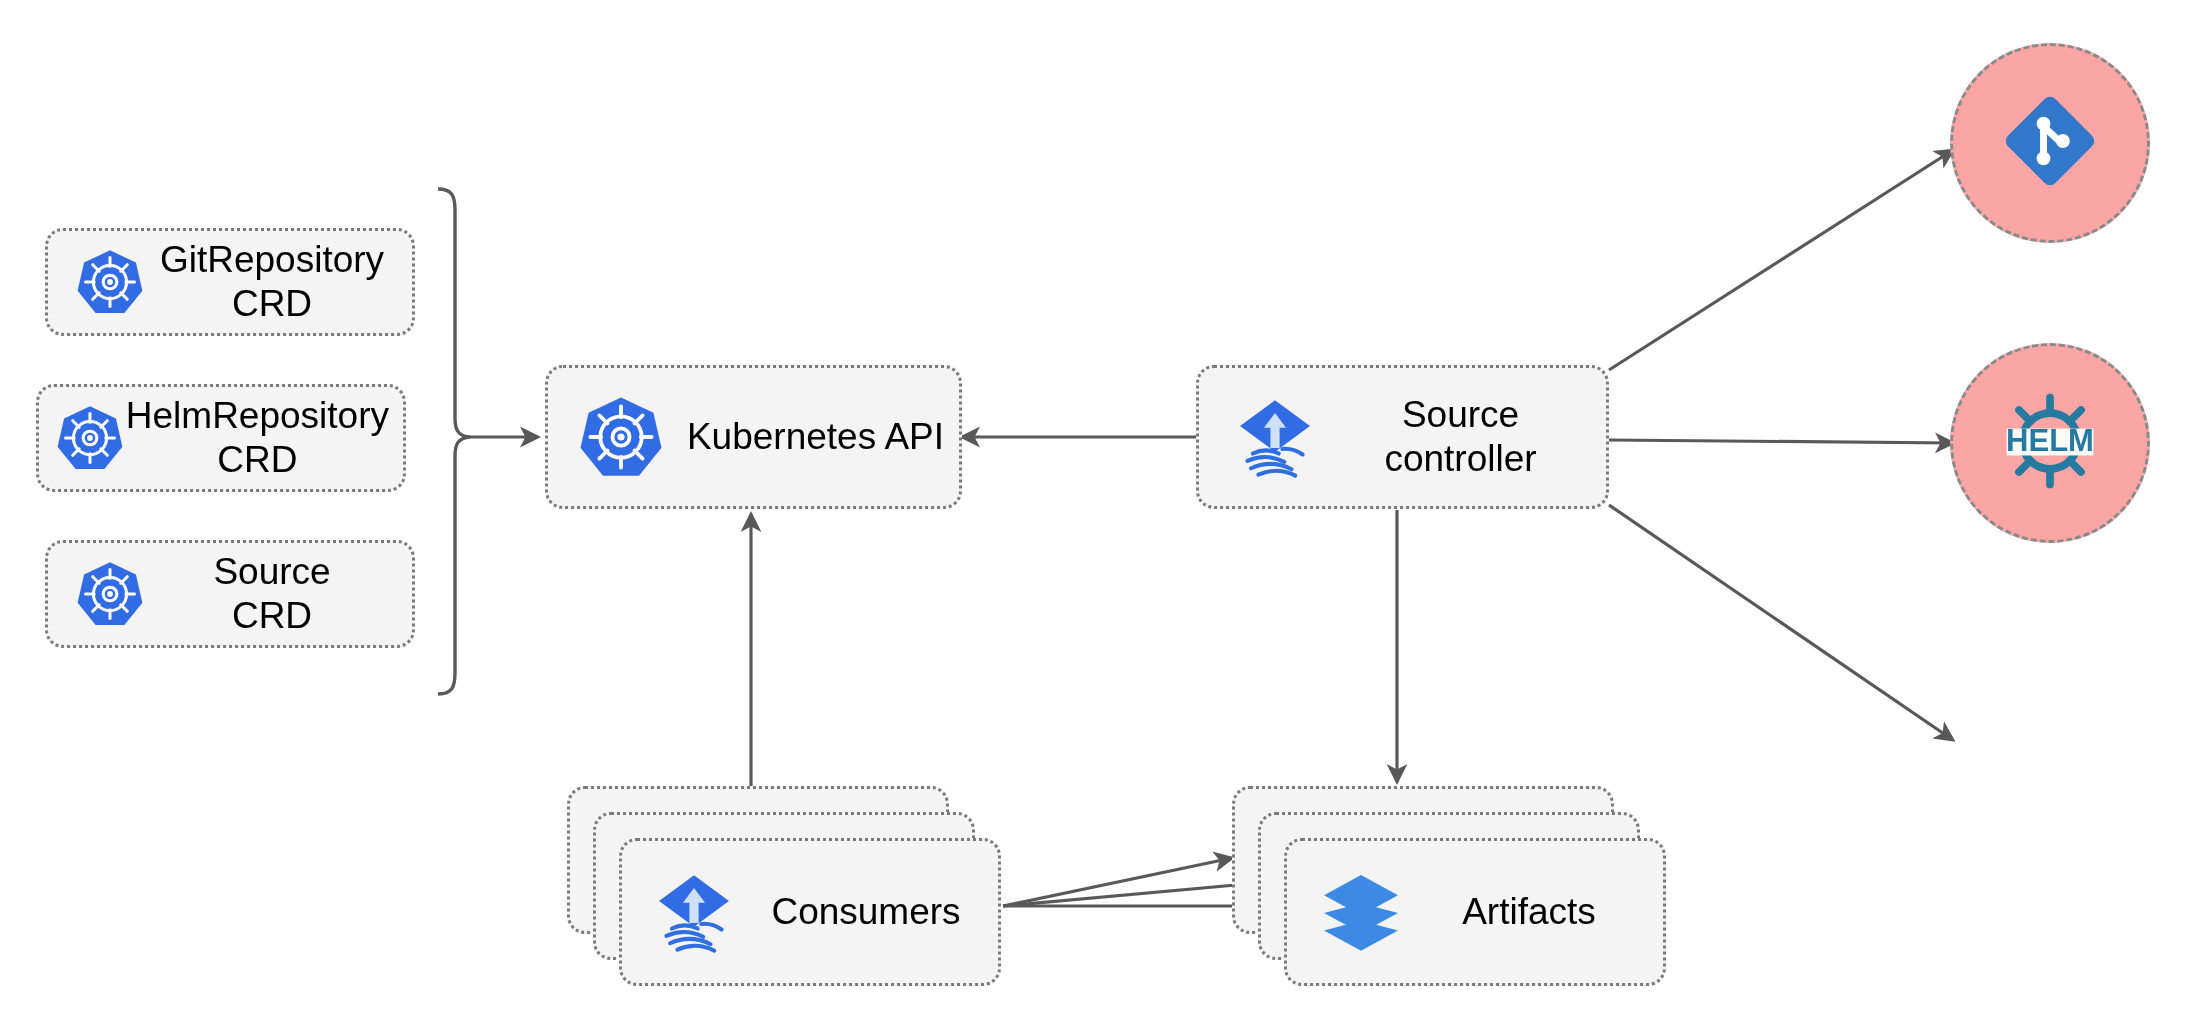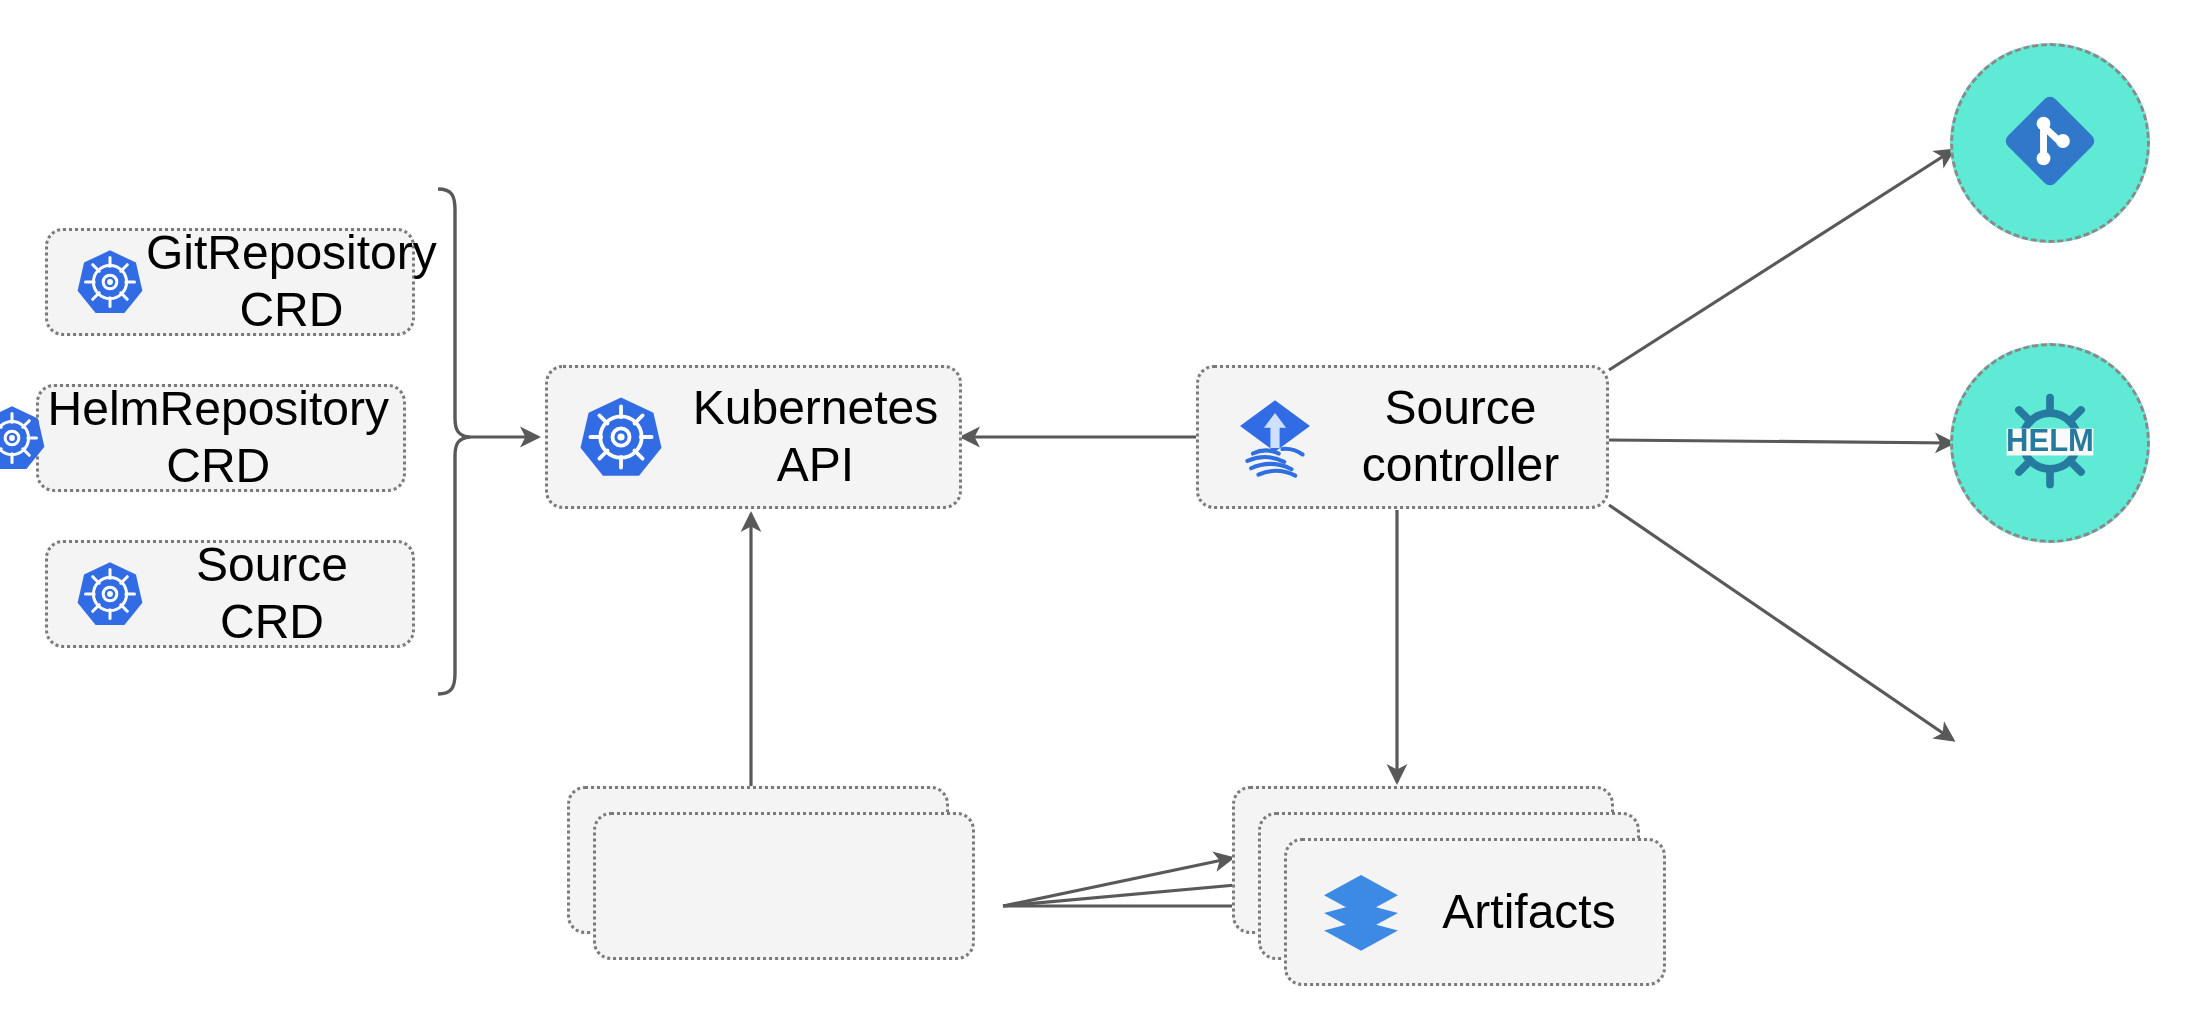--- a/index.html
+++ b/index.html
@@ -24,21 +24,21 @@
     border: 3px dotted #7a7a7a;
     border-radius: 18px;
     box-sizing: border-box;
     display: flex;
     align-items: center;
   }
   .node.stack-back {
     background: #f4f4f4;
   }
   .node-label {
-    font-size: 48px;
+    font-size: 37px;
     color: #000000;
     line-height: 1.18;
     text-align: center;
     white-space: pre-line;
   }
   .crd-box {
     padding-left: 26px;
   }
   .crd-box .node-label {
     flex: 1;
@@ -48,21 +48,21 @@
   .icon-slot {
     flex: 0 0 auto;
     display: flex;
     align-items: center;
     justify-content: center;
   }
   
   .circle-node {
     position: absolute;
     border-radius: 50%;
-    background: #5eead4;
+    background: #fca5a5;
     border: 3px dashed #8a8a8a;
     box-sizing: border-box;
     display: flex;
     align-items: center;
     justify-content: center;
   }
   svg.layer {
     position: absolute;
     left: 0;
     top: 0;
@@ -225,20 +225,36 @@
           <line x1="35" y1="65" x2="26" y2="74"></line>
         </g>
         <circle cx="50" cy="50" r="4" fill="#ffffff"></circle>
       </svg>
     </span>
     <span class="node-label" style="flex:1; padding-left:16px; padding-right:10px;">Kubernetes API</span>
   </div>
 
   <div class="node stack-back" style="left:567px; top:786px; width:382px; height:148px;"></div>
   <div class="node stack-back" style="left:593px; top:812px; width:382px; height:148px;"></div>
+  <div class="node" style="left:619px; top:838px; width:382px; height:148px; padding-left:26px;">
+    <span class="icon-slot">
+      <svg width="92" height="92" viewBox="0 0 100 100">
+        <path d="M50 10 L88 38 L50 66 L12 38 Z" fill="#326ce5"></path>
+        <path d="M50 24 L62 40 L55 40 L55 62 L45 62 L45 40 L38 40 Z" fill="#cfe0fb"></path>
+        <g stroke="#2f6fe0" stroke-width="4.4" stroke-linecap="round" fill="none">
+          <path d="M26 68 Q 40 61, 54 68"></path>
+          <path d="M20 76 Q 40 67, 60 77"></path>
+          <path d="M24 84 Q 46 74, 68 85"></path>
+          <path d="M32 91 Q 52 82, 72 92"></path>
+          <path d="M58 63 Q 70 62, 80 69"></path>
+        </g>
+      </svg>
+    </span>
+    <span class="node-label" style="flex:1; padding-left:10px; padding-right:16px;">Consumers</span>
+  </div>
 
   <div class="node stack-back" style="left:1232px; top:786px; width:382px; height:148px;"></div>
   <div class="node stack-back" style="left:1258px; top:812px; width:382px; height:148px;"></div>
   <div class="node" style="left:1284px; top:838px; width:382px; height:148px; padding-left:30px;justify-content:flex-end;">
     <span class="icon-slot">
       <svg width="88" height="88" viewBox="0 0 100 100">
         <path d="M50 8 L92 31 L50 54 L8 31 Z" fill="#3d8ae4"></path>
         <path d="M50 40 L92 51 L50 74 L8 51 Z" fill="#3d8ae4"></path>
         <path d="M50 60 L92 71 L50 94 L8 71 Z" fill="#3d8ae4"></path>
       </svg>

